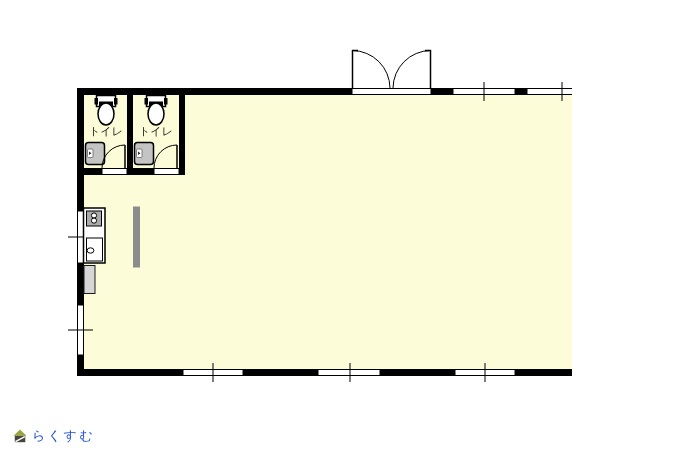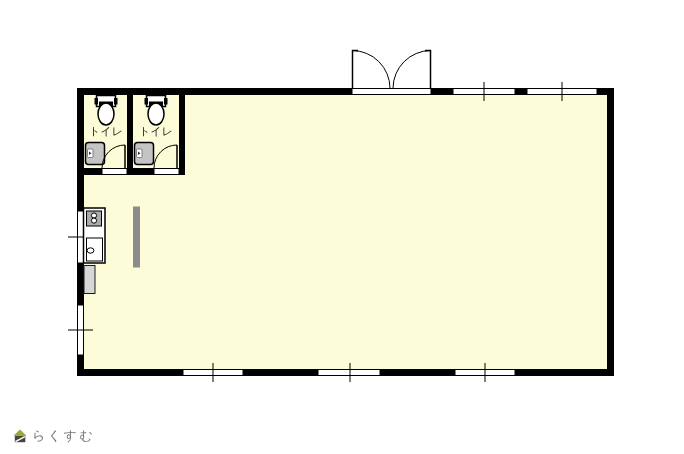--- a/index.html
+++ b/index.html
@@ -1,37 +1,37 @@
 <!DOCTYPE html>
 <html><head>
 <meta charset="utf-8">
 <style>
   html,body{margin:0;padding:0;background:#ffffff;}
   .canvas{
     position:relative;
-    width:684px;height:454px;
+    width:572px;height:454px;
     background:#ffffff;
     font-family:"DejaVu Sans","Liberation Sans",sans-serif;
     overflow:hidden;
     text-decoration:underline;
   }
   .plan-svg{position:absolute;left:0;top:0;}
   .toilet-label{
     font-family:"DejaVu Sans","Liberation Sans",sans-serif;
     font-size:11px;
     fill:#222222;
   }
   .brand-logo{
     position:absolute;
     left:13px;top:428px;
     display:flex;align-items:center;gap:5px;
   }
   .brand-logo .logo-text{
     font-size:13px;
-    color:#737373;
+    color:#1d4ed8;
     letter-spacing:2.5px;
     line-height:16px;
   }
 </style>
 </head>
 <body>
 
 <div class="canvas">
 
   <svg class="plan-svg" width="684" height="454" viewBox="0 0 684 454">

